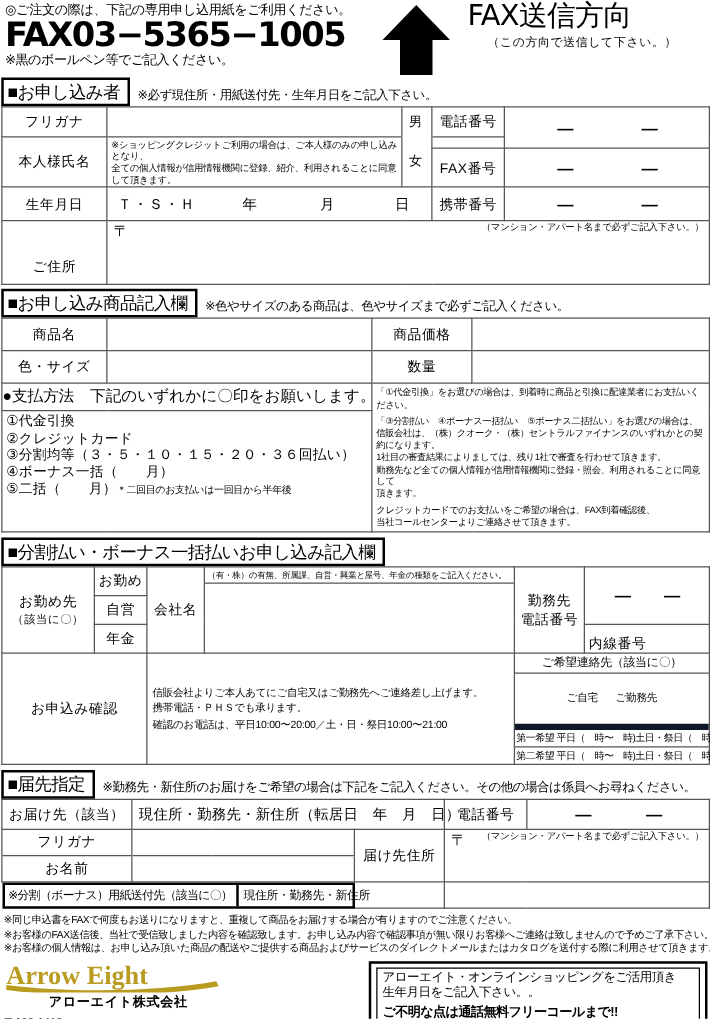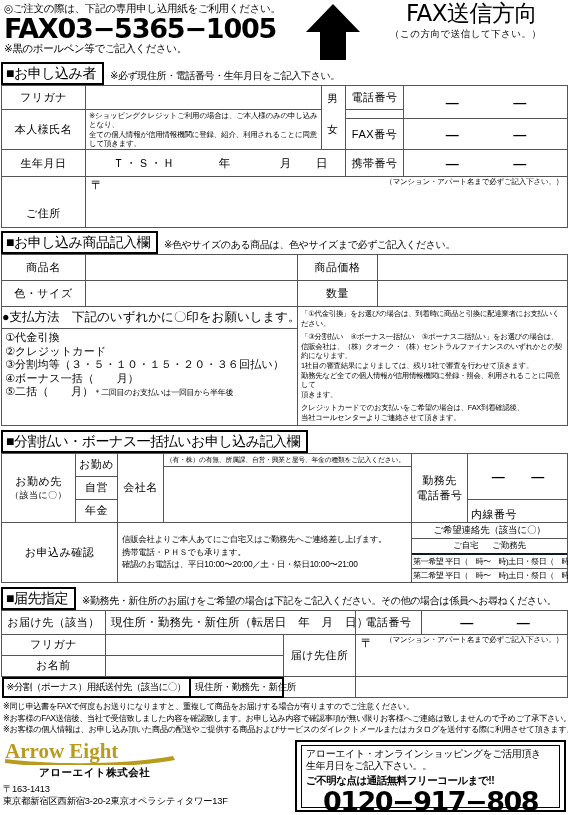--- a/index.html
+++ b/index.html
@@ -69,21 +69,20 @@
   .arrow svg { display: block; }
   .fax-dir-title {
     position: absolute;
     left: 78px;
     top: 0px;
     font-size: 23px;
     letter-spacing: -0.5px;
     line-height: 27px;
     white-space: nowrap;
     font-family: "DejaVu Sans", sans-serif;
-    margin-left: 32px;
   }
   .fax-dir-sub {
     position: absolute;
     left: 94px;
     top: 28px;
     font-size: 9.5px;
     letter-spacing: 0.5px;
     white-space: nowrap;
   }
 
@@ -170,21 +169,21 @@
     padding-right: 4px;
   }
   .postal { font-size: 12px; padding-left: 5px; }
   .dob-line {
     display: flex;
     align-items: center;
     font-size: 11.5px;
     letter-spacing: 1px;
     padding-left: 8px;
   }
-  .dob-line span { display: inline-block; text-align: center; }
+  .dob-line span { display: inline-block; }
 
   
   .pay-head {
     font-size: 12.5px;
     letter-spacing: 0px;
     text-align: left;
     padding: 2px 0;
     white-space: nowrap;
   }
   .pay-list {
@@ -221,22 +220,22 @@
     font-size: 9.5px;
     text-align: center;
     letter-spacing: -0.2px;
     padding: 1px 0;
     border-bottom: 1px solid #555;
   }
   .wish-sub {
     font-size: 8.5px;
     text-align: center;
     letter-spacing: -0.2px;
-    border-bottom: 2px solid #0f172a;
-    padding: 1px 0;
+    border-bottom: 5px solid #0f172a;
+    padding: 14px 0;
   }
   .wish-row {
     font-size: 8px;
     letter-spacing: -0.4px;
     white-space: nowrap;
     padding: 1px 1px;
   }
   .wish-row.b { border-bottom: 1px solid #555; }
 
   
@@ -340,21 +339,21 @@
           <polygon points="29,2 56,30 42,30 42,58 16,58 16,30 2,30" fill="#000000"></polygon>
         </svg>
       </div>
       <div class="fax-dir-title">FAX送信方向</div>
       <div class="fax-dir-sub">（この方向で送信して下さい。）</div>
     </div>
   </div>
 
   <div class="sec-head-row">
     <div class="sec-chip">■お申し込み者</div>
-    <div class="sec-note">※必ず現住所・電話番号・生年月日をご記入下さい。</div>
+    <div class="sec-note">※必ず現住所・用紙送付先・生年月日をご記入下さい。</div>
   </div>
 
   <table class="grid">
     <colgroup>
       <col style="width:84px">
         <col style="width:236px">
         <col style="width:24px">
       <col style="width:58px">
         <col style="width:164px">
     </colgroup>

